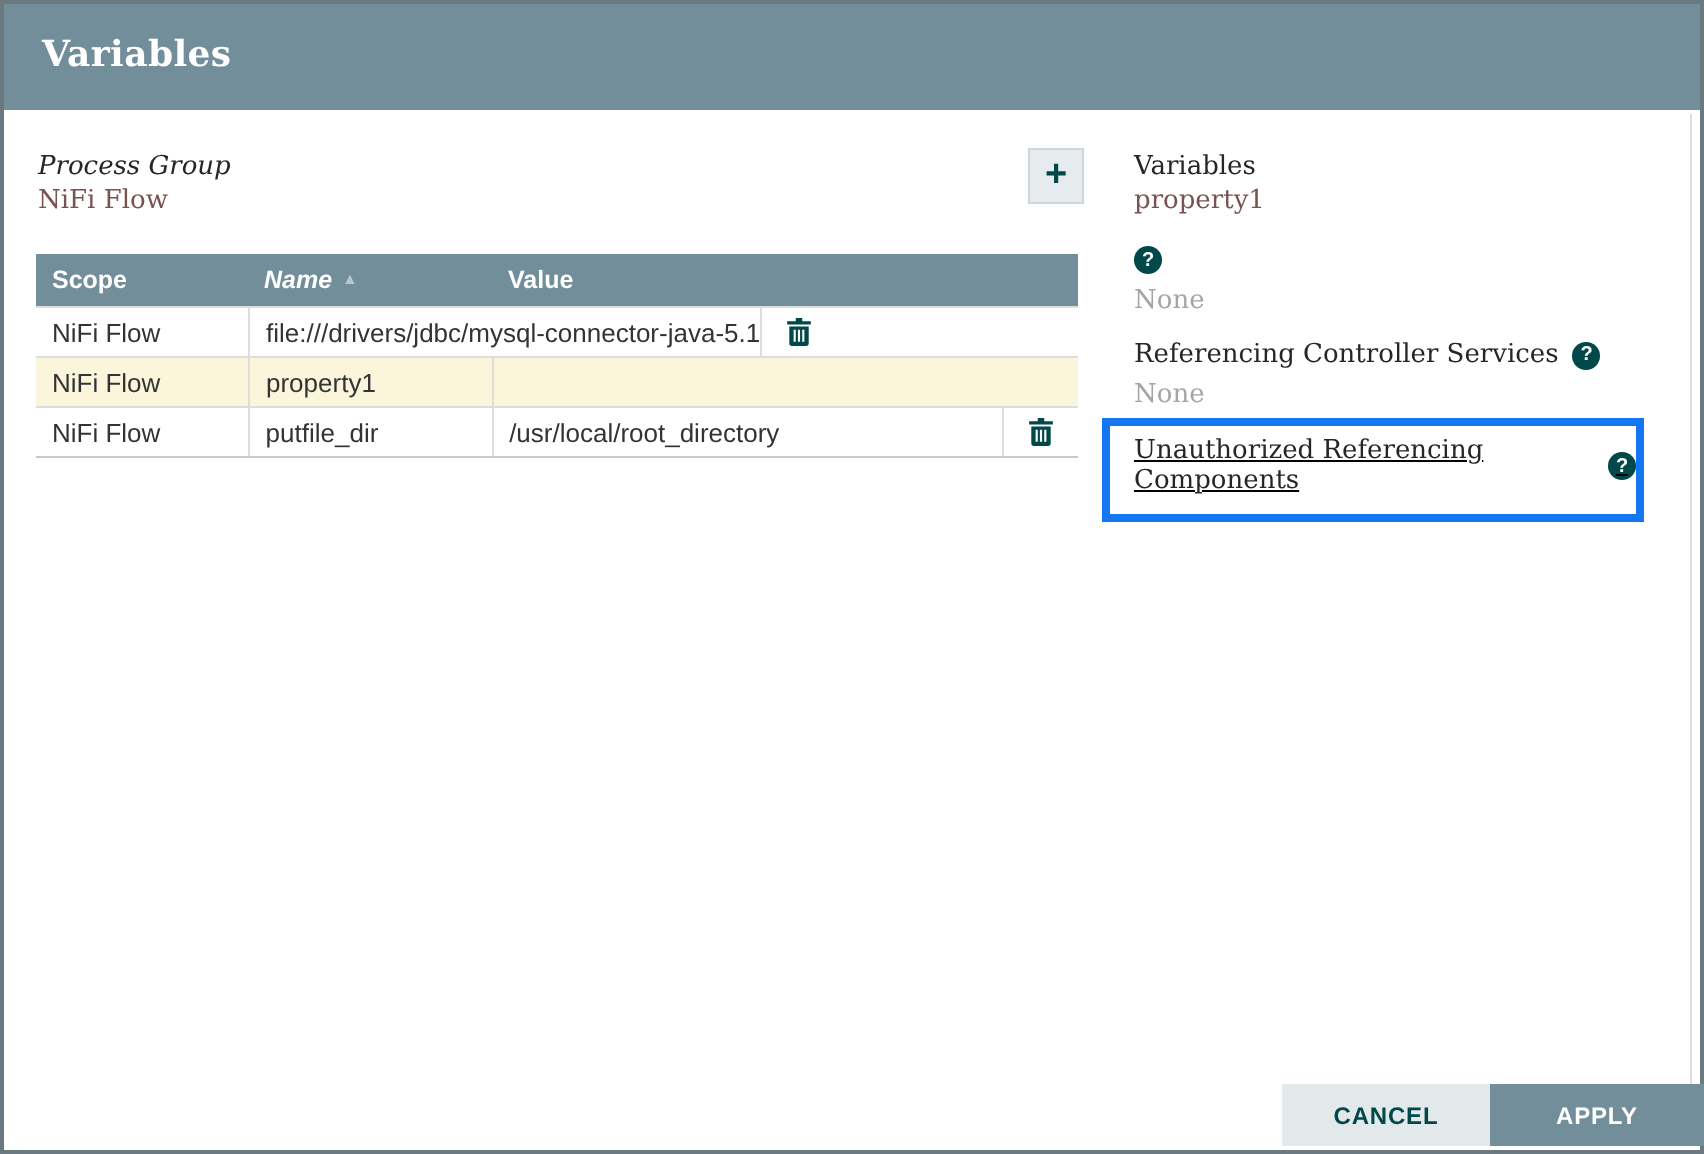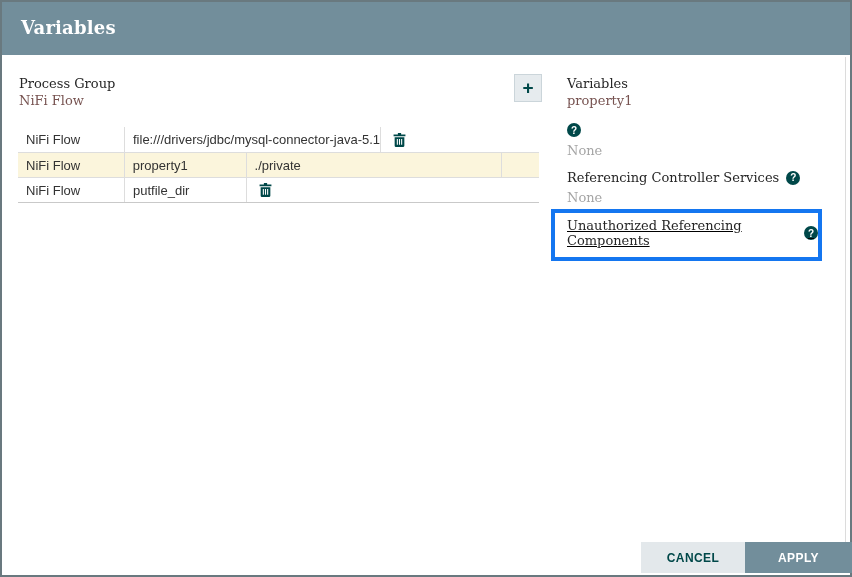--- a/index.html
+++ b/index.html
@@ -11,21 +11,21 @@
   .dlg-header{position:absolute;left:0;top:0;right:0;height:53px;background:#728E9B;}
   .dlg-title{position:absolute;left:19px;top:15px;color:#fff;
              font-family:"DejaVu Serif",serif;font-size:18px;font-weight:bold;letter-spacing:.2px;}
 
   
   .slab{font-family:"DejaVu Serif",serif;font-size:13px;color:#262626;}
   .maroon{color:#775351;}
   .muted{color:#A5A5A5;}
 
   
-  .pg-label{position:absolute;left:17px;top:74px;}
+  .pg-label{position:absolute;left:17px;top:74px;font-style:italic;}
   .pg-value{position:absolute;left:17px;top:91px;}
 
   .add-btn{position:absolute;left:512px;top:72px;width:28px;height:28px;box-sizing:border-box;
            background:#E6EBEE;border:1px solid #CBD5DA;display:flex;align-items:center;justify-content:center;
            cursor:pointer;}
   .add-btn span{color:#004849;font-size:19px;font-weight:bold;line-height:1;margin-top:-1px;}
 
   
   .var-table{position:absolute;left:16px;top:125px;width:521px;border-bottom:1px solid #C9C9C9;}
   .t-head{display:flex;height:26px;background:#728E9B;color:#fff;font-size:12.5px;font-weight:bold;
@@ -79,44 +79,53 @@
   </div>
 
   <div class="slab pg-label">Process Group</div>
   <div class="slab maroon pg-value">NiFi Flow</div>
 
   <div class="add-btn">
     <span>+</span>
   </div>
 
   <div class="var-table">
+    <div class="t-head">
+      <div class="c-scope">Scope</div>
+      <div class="c-name">
+        <span>Name</span>
+        <span class="sort-arrow">▲</span>
+      </div>
+      <div class="c-value">Value</div>
+      <div class="c-del"></div>
+    </div>
 
     <div class="t-row">
       <div class="c-scope">NiFi Flow</div>
       <div class="c-value">file:///drivers/jdbc/mysql-connector-java-5.1...</div>
       <div class="c-del">
         <button class="trash-btn">
           <svg width="13" height="14" viewBox="0 0 24 26" aria-hidden="true">
             <path fill="#004849" d="M9 0h6v3h8v3H1V3h8zM3 8h18v15.5A2.5 2.5 0 0 1 18.5 26h-13A2.5 2.5 0 0 1 3 23.5z"></path>
             <path stroke="#FFFFFF" stroke-width="2" d="M8 11v11M12 11v11M16 11v11"></path>
           </svg>
         </button>
       </div>
     </div>
 
     <div class="t-row selected">
       <div class="c-scope">NiFi Flow</div>
       <div class="c-name">property1</div>
-      <div class="c-value">./private</div>
       <div class="c-del"></div>
     </div>
 
     <div class="t-row">
       <div class="c-scope">NiFi Flow</div>
       <div class="c-name">putfile_dir</div>
+      <div class="c-value">/usr/local/root_directory</div>
       <div class="c-del">
         <button class="trash-btn">
           <svg width="13" height="14" viewBox="0 0 24 26" aria-hidden="true">
             <path fill="#004849" d="M9 0h6v3h8v3H1V3h8zM3 8h18v15.5A2.5 2.5 0 0 1 18.5 26h-13A2.5 2.5 0 0 1 3 23.5z"></path>
             <path stroke="#FFFFFF" stroke-width="2" d="M8 11v11M12 11v11M16 11v11"></path>
           </svg>
         </button>
       </div>
     </div>
   </div>

